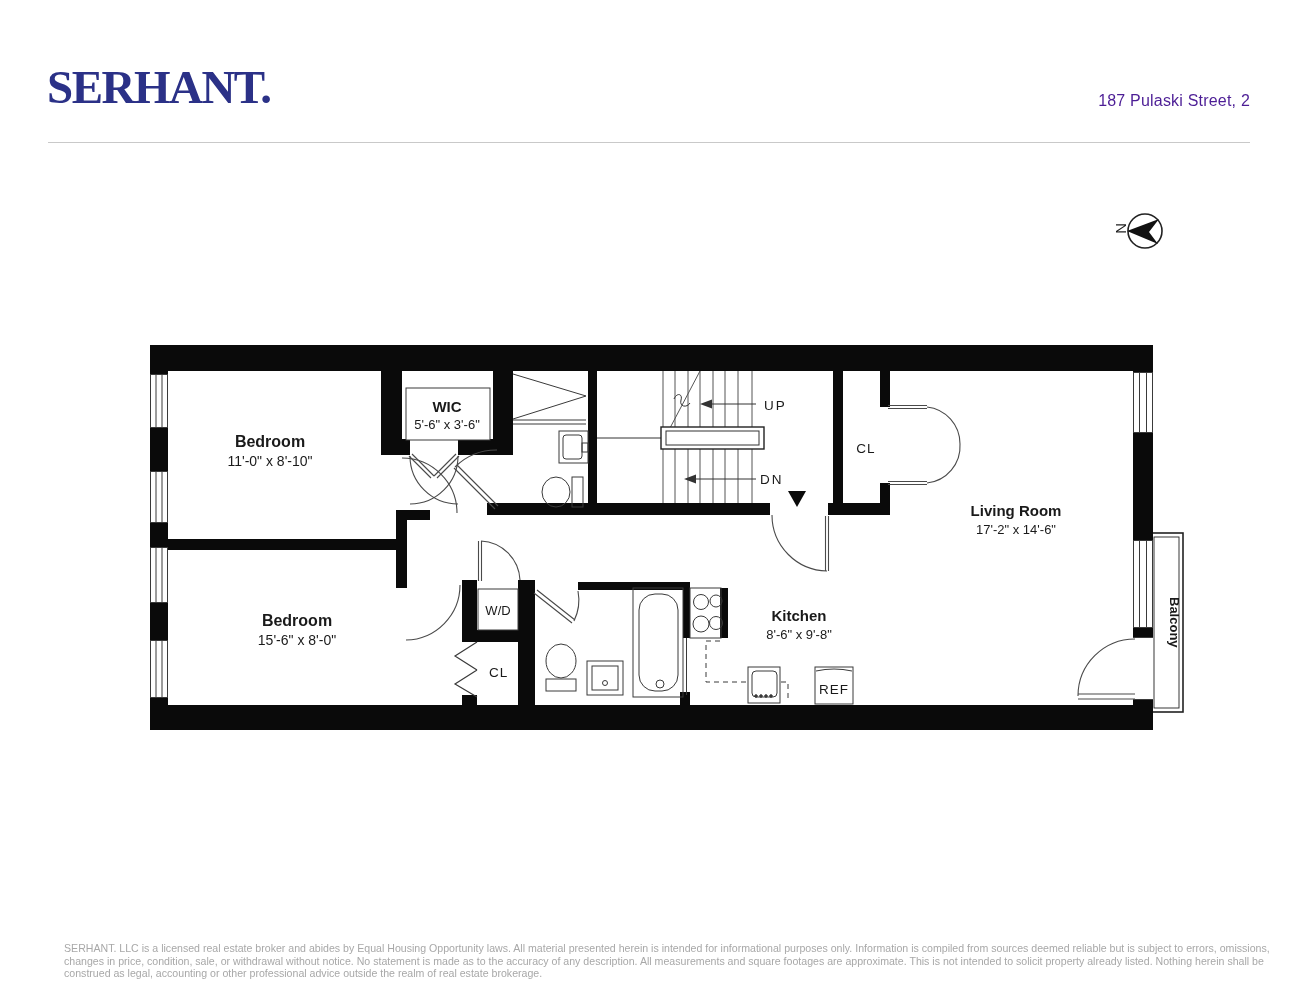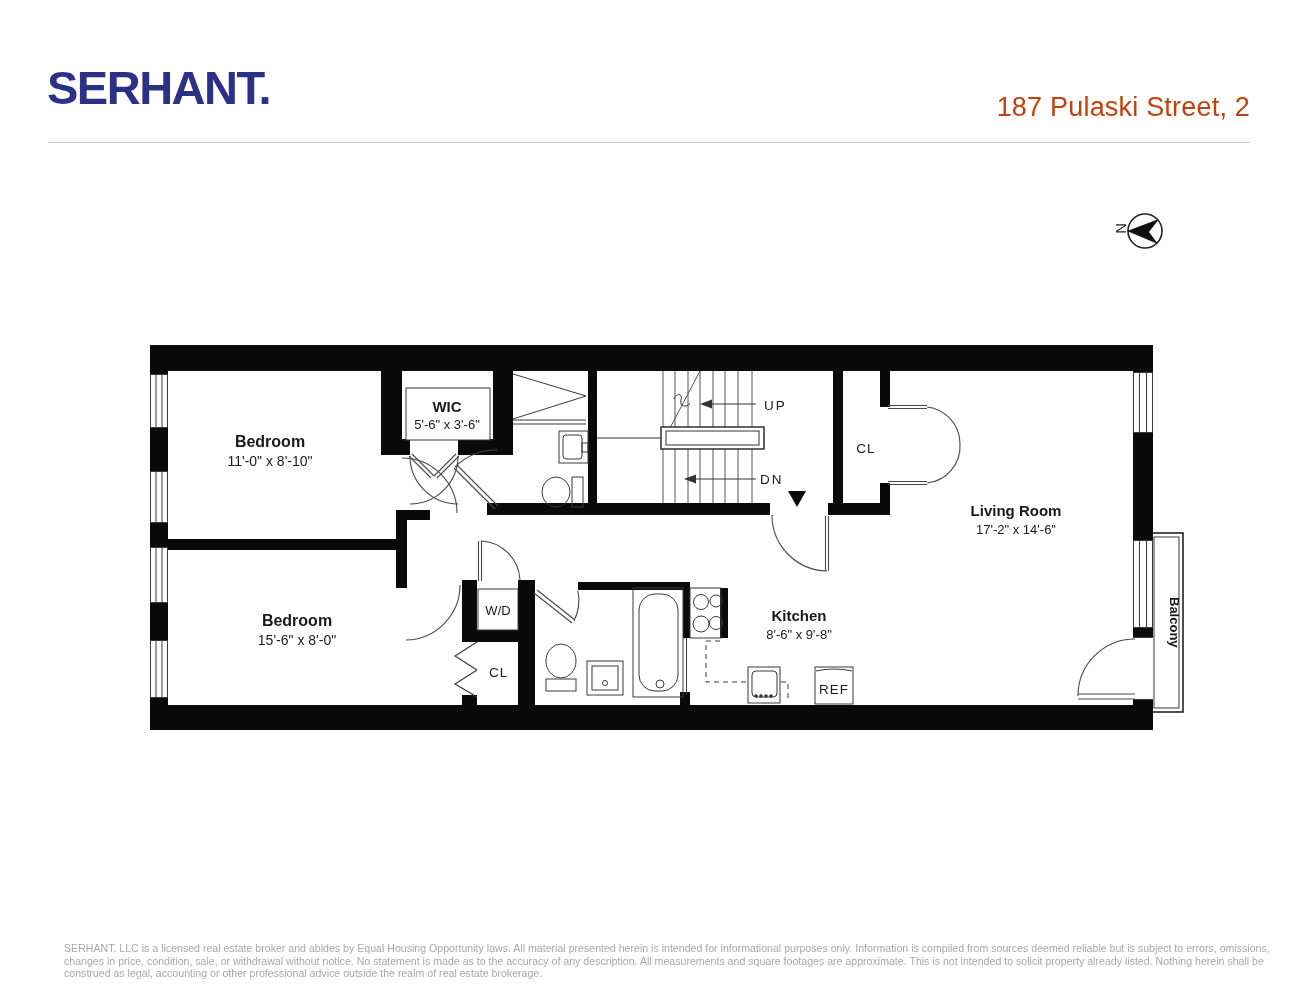--- a/index.html
+++ b/index.html
@@ -1,20 +1,20 @@
 <!DOCTYPE html>
 <html><head>
 <meta charset="utf-8">
 <style>
   html,body{margin:0;padding:0;background:#ffffff;}
   body{width:1294px;height:1000px;position:relative;overflow:hidden;
        font-family:"Liberation Sans",sans-serif;}
   .logo{position:absolute;left:47px;top:60px;font-size:47px;font-weight:900;
-        letter-spacing:-1.5px;color:#2b3187;}
-  .address{position:absolute;right:44px;top:92px;font-size:27px;color:#c2410c;
+        letter-spacing:-1.5px;color:#2b3187;font-family:Liberation Serif, serif;}
+  .address{position:absolute;right:44px;top:92px;font-size:16px;color:#4c1d95;
         letter-spacing:.2px;}
   .header-rule{position:absolute;left:48px;right:44px;top:142px;height:0;
         border-top:1px solid #c9c9c9;}
   .plan-svg{position:absolute;left:0;top:0;}
   .disclaimer{position:absolute;left:48px;top:926px;width:1206px;
         font-size:10.6px;line-height:1.18;color:#a8a8a8;margin:16px;}
   svg text{fill:#1a1a1a;}
   .rm{font-size:16px;font-weight:bold;}
   .rm-sm{font-size:15px;font-weight:bold;}
   .dim{font-size:14px;}

